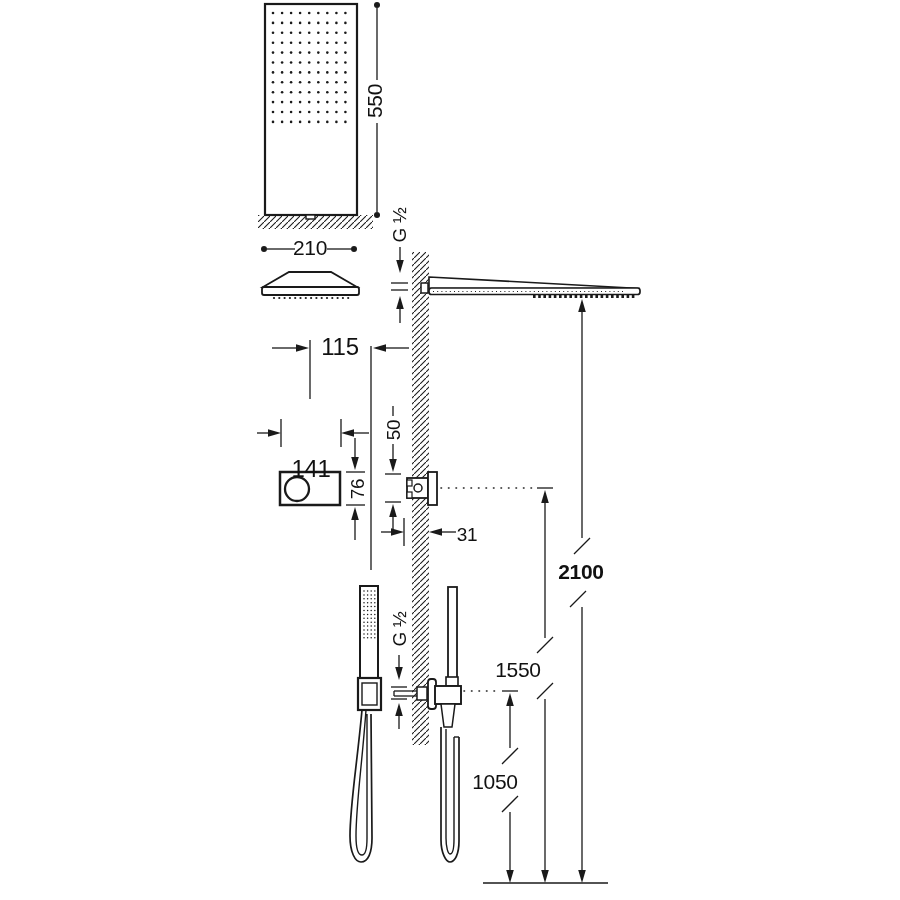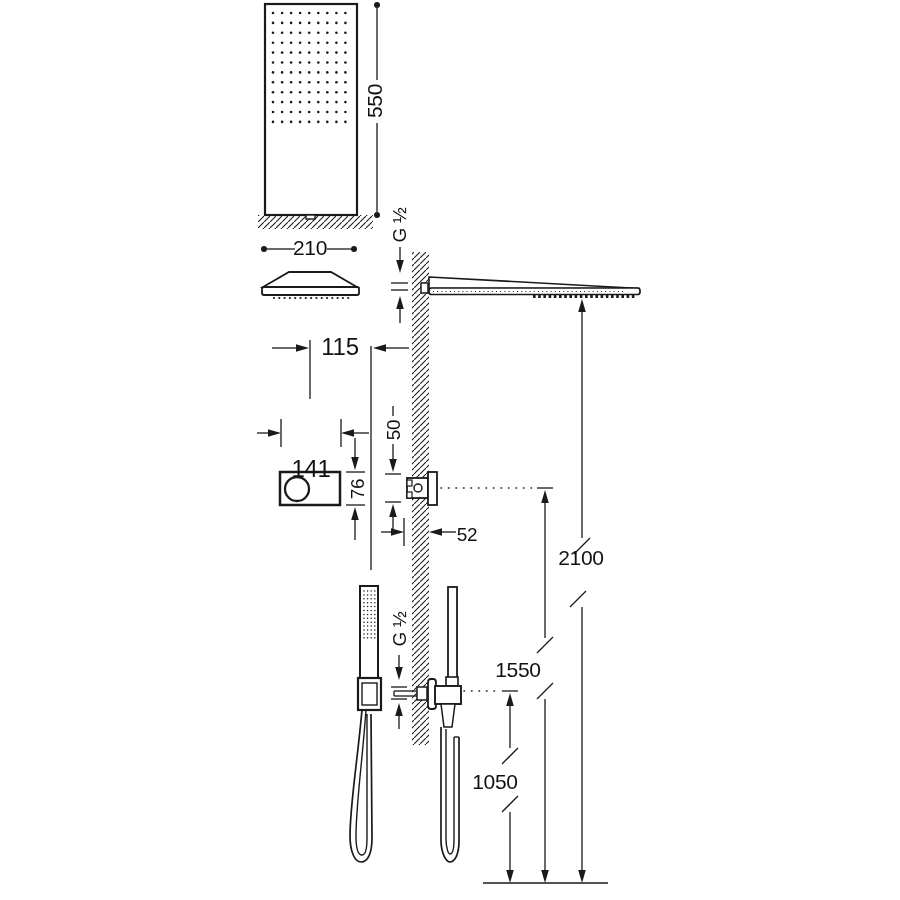--- a/index.html
+++ b/index.html
@@ -397,19 +397,19 @@
       </g>
 </svg>
 
 <span class="dim-label vert fs-big" style="left:374px;top:101px;">550</span>
 <span class="dim-label fs-big" style="left:310px;top:247px;">210</span>
 <span class="dim-label vert fs-sml" style="left:399px;top:225px;">G ½</span>
 <span class="dim-label fs-mid" style="left:340px;top:347px;">115</span>
 <span class="dim-label fs-mid" style="left:311px;top:425px;margin-top:44px;">141</span>
 <span class="dim-label vert fs-sml" style="left:393px;top:430px;">50</span>
 <span class="dim-label vert fs-sml" style="left:357px;top:489px;">76</span>
-<span class="dim-label fs-sml" style="left:467px;top:534px;">52</span>
+<span class="dim-label fs-sml" style="left:467px;top:534px;">31</span>
 <span class="dim-label vert fs-sml" style="left:399px;top:629px;">G ½</span>
-<span class="dim-label fs-big" style="left:581px;top:557px;">2100</span>
+<span class="dim-label fs-big" style="left:581px;top:571px;font-weight:bold;">2100</span>
 <span class="dim-label fs-big" style="left:518px;top:669px;">1550</span>
 <span class="dim-label fs-big" style="left:495px;top:781px;">1050</span>
 
 </div>
 
 </body></html>

